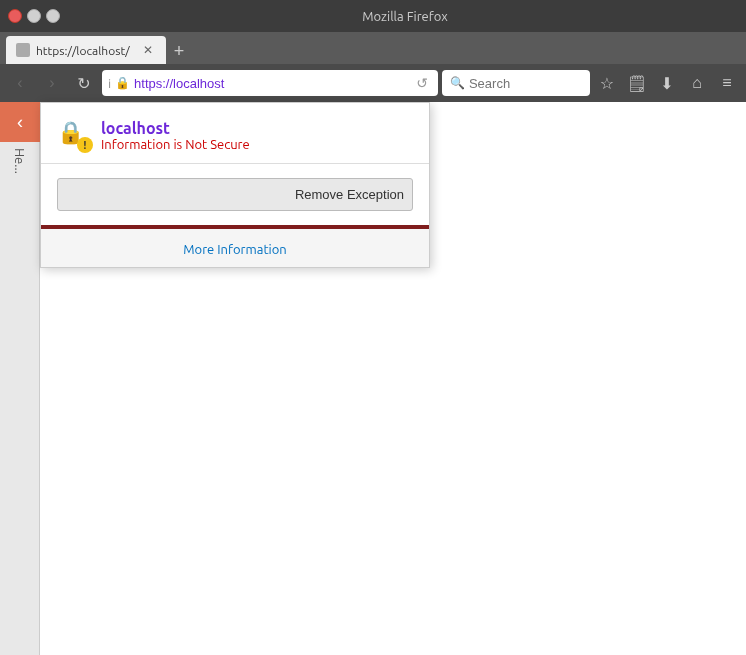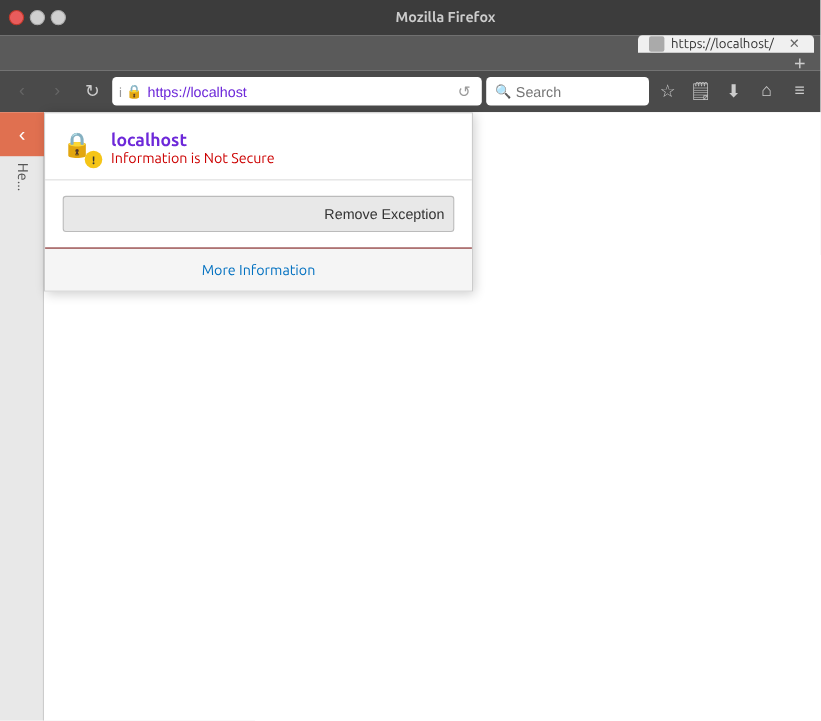--- a/index.html
+++ b/index.html
@@ -34,41 +34,39 @@
     }
     .win-close { background: #e95c5c; border: 1px solid #c0392b; }
     .win-min   { background: #d0d0d0; border: 1px solid #aaa; }
     .win-max   { background: #d0d0d0; border: 1px solid #aaa; }
     .title-text {
       color: #ccc;
       font-size: 13px;
       margin-left: 6px;
       flex: 1;
       text-align: center;
-      font-weight: bold;
     }
 
     
     .nav-bar {
       background: #4a4a4a;
       height: 38px;
       display: flex;
       align-items: center;
       padding: 0 6px;
       gap: 4px;
     }
 
     
     .tab-bar {
       background: #5a5a5a;
       height: 32px;
       display: flex;
       align-items: flex-end;
       padding: 0 6px;
-      flex-direction: column;
     }
     .tab {
       background: #f0f0f0;
       border-radius: 4px 4px 0 0;
       height: 28px;
       display: flex;
       align-items: center;
       padding: 0 10px;
       font-size: 12px;
       color: #333;
@@ -307,21 +305,21 @@
       padding: 8px;
       background: #e8e8e8;
       border: 1px solid #bbb;
       border-radius: 3px;
       font-size: 13px;
       color: #333;
       cursor: pointer;
       text-align: right;
     }
     .popup-footer {
-      border-top: 1px solid #7f1d1d;
+      border-top: 4px solid #7f1d1d;
       padding: 10px 16px;
       background: #f5f5f5;
       text-align: center;
     }
     .more-info-link {
       font-size: 13px;
       color: #0070c0;
       cursor: pointer;
       background: none;
       border: none;

